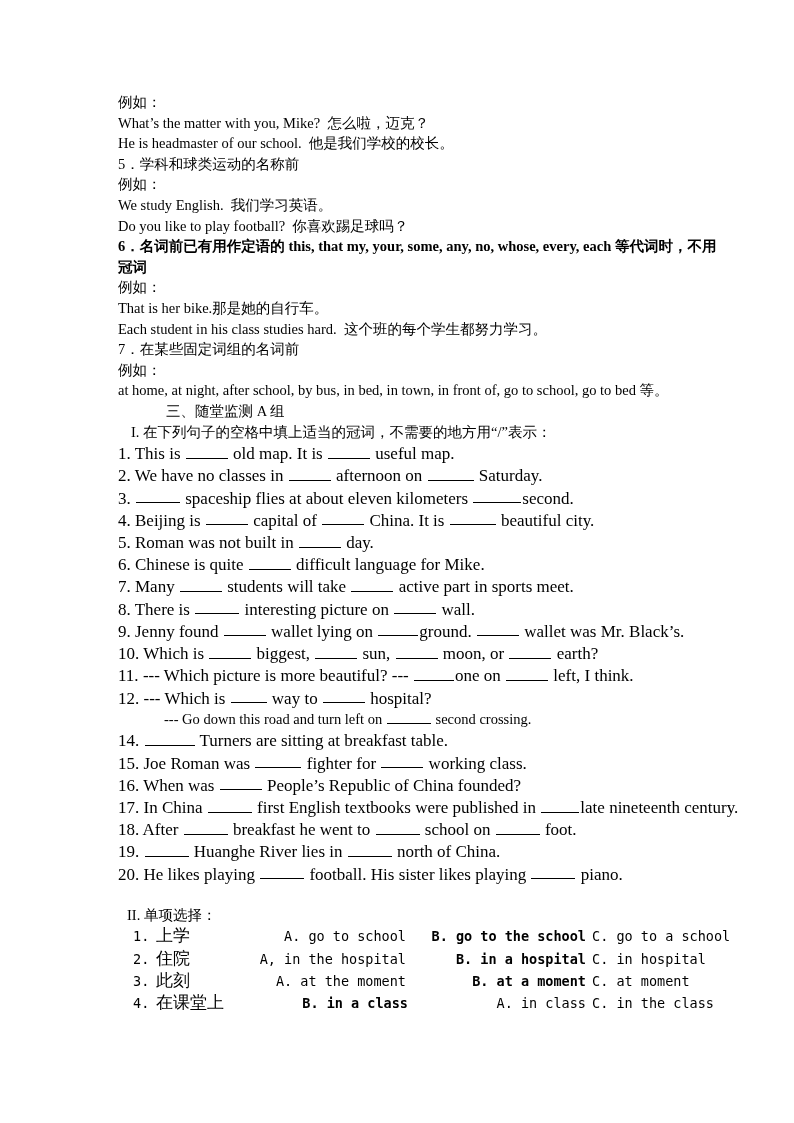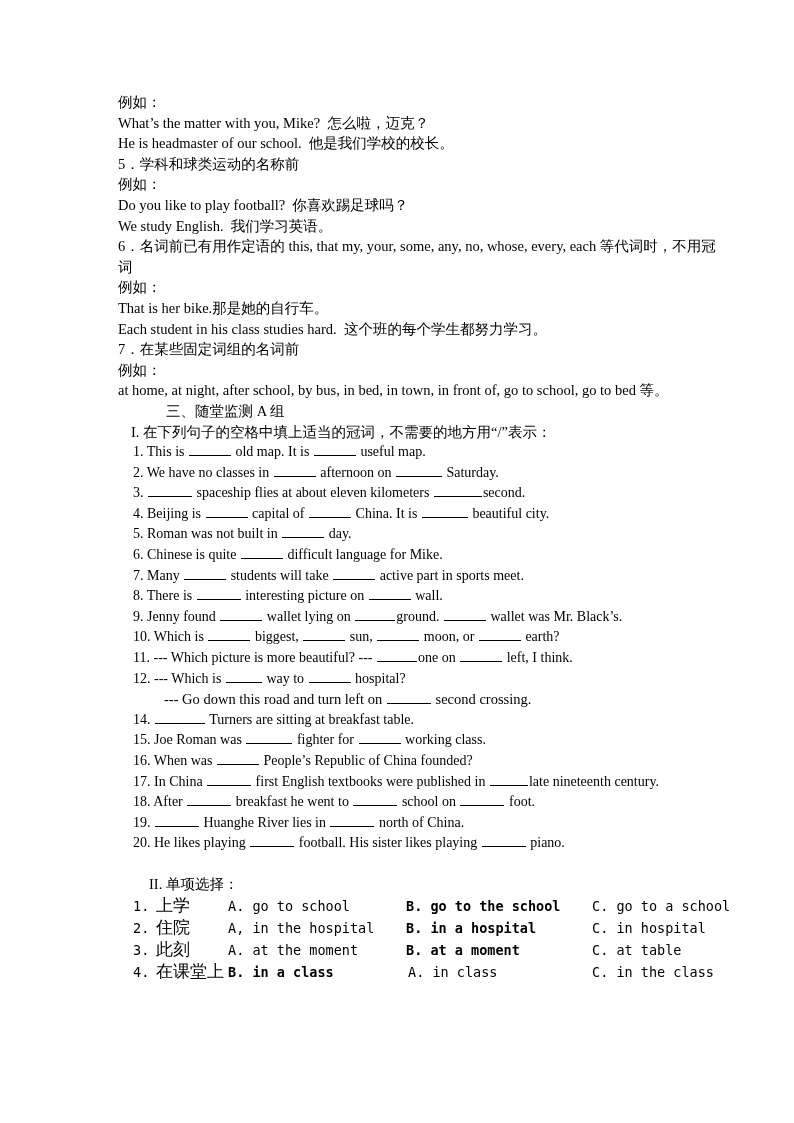--- a/index.html
+++ b/index.html
@@ -32,59 +32,59 @@
   }
   
   .line {
     font-size: 14.5px;
     line-height: 20.6px;
     white-space: pre-wrap;
     letter-spacing: 0;
   }
   .line.wrap {
     white-space: normal;
+    font-weight: bold;
   }
   
   .blank {
     display: inline-block;
     border-bottom: 1px solid #000;
     vertical-align: baseline;
     height: 0.92em;
     margin: 0 1px;
   }
   .exercise-heading {
     font-size: 14.5px;
     line-height: 20.6px;
     margin-left: 48px;
   }
   .section-intro {
     font-size: 14.5px;
     line-height: 20.6px;
     margin-left: 13px;
   }
   .item {
-    font-size: 14px;
+    font-size: 17px;
     line-height: 20.6px;
-    margin-left: 15px;
     white-space: nowrap;
   }
   .item-cont {
     font-size: 14.5px;
     line-height: 20.6px;
     margin-left: 46px;
     white-space: nowrap;
   }
   .spacer {
     height: 20px;
   }
   
   .mc-intro {
     font-size: 14.5px;
     line-height: 20.6px;
-    margin-left: 31px;
+    margin-left: 9px;
     font-family: "Liberation Serif", "DejaVu Serif", serif;
   }
   .mc-row {
     margin-left: 15px;
     font-size: 13.5px;
     line-height: 21.2px;
     display: flex;
     align-items: baseline;
     font-family: "DejaVu Sans Mono", "Liberation Mono", monospace;
   }
@@ -93,39 +93,40 @@
     flex: 0 0 23px;
   }
   .mc-cn {
     width: 72px;
     flex: 0 0 72px;
     font-family: "DejaVu Sans", sans-serif;
     font-size: 17px;
   }
   .mc-opt {
     flex: 0 0 auto;
+    text-align: right;
   }
   .mc-opt.a { width: 178px; }
   .mc-opt.b { width: 180px; font-weight: bold; }
   .mc-opt.c { width: auto; padding-left: 6px; }
 </style>
 </head>
 <body>
 
 <div class="page">
   <div class="content">
 
     <div>
       <div class="line">例如：</div>
       <div class="line">What’s the matter with you, Mike?  怎么啦，迈克？</div>
       <div class="line">He is headmaster of our school.  他是我们学校的校长。</div>
       <div class="line">5．学科和球类运动的名称前</div>
       <div class="line">例如：</div>
+      <div class="line">We study English.  我们学习英语。</div>
       <div class="line">Do you like to play football?  你喜欢踢足球吗？</div>
-      <div class="line">We study English.  我们学习英语。</div>
 
       <div class="line wrap">6．名词前已有用作定语的 this, that my, your, some, any, no, whose, every, each 等代词时，不用冠词</div>
       <div class="line">例如：</div>
       <div class="line">That is her bike.那是她的自行车。</div>
       <div class="line">Each student in his class studies hard.  这个班的每个学生都努力学习。</div>
 
       <div class="line">7．在某些固定词组的名词前</div>
       <div class="line">例如：</div>
       <div class="line">at home, at night, after school, by bus, in bed, in town, in front of, go to school, go to bed 等。</div>
     </div>
@@ -174,21 +175,21 @@
           <span class="mc-cn">住院</span>
           <span class="mc-opt a">A, in the hospital</span>
           <span class="mc-opt b">B. in a hospital</span>
           <span class="mc-opt c">C. in hospital</span>
         </div>
         <div class="mc-row">
           <span class="mc-num">3.</span>
           <span class="mc-cn">此刻</span>
           <span class="mc-opt a">A. at the moment</span>
           <span class="mc-opt b">B. at a moment</span>
-          <span class="mc-opt c">C. at table</span>
+          <span class="mc-opt c">C. at moment</span>
         </div>
         <div class="mc-row">
           <span class="mc-num">4.</span>
           <span class="mc-cn">在课堂上</span>
           <span class="mc-opt b">B. in a class</span>
           <span class="mc-opt a">A. in class</span>
           <span class="mc-opt c">C. in the class</span>
         </div>
       </div>
 

